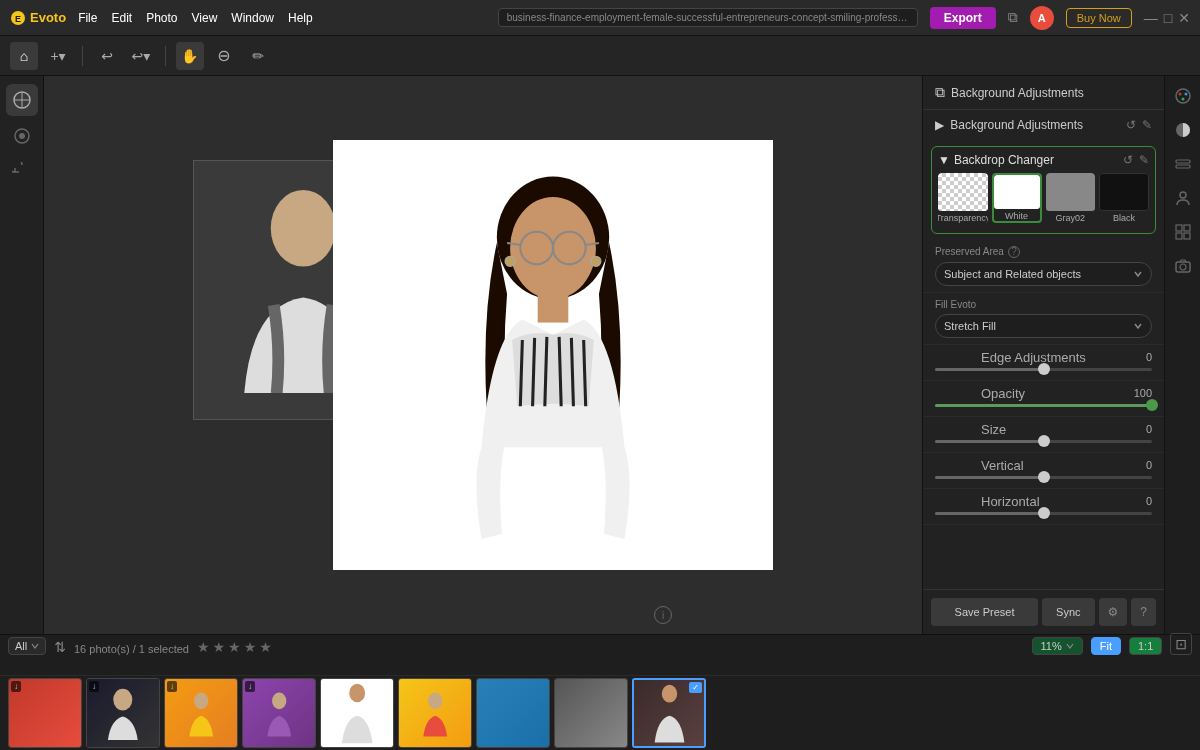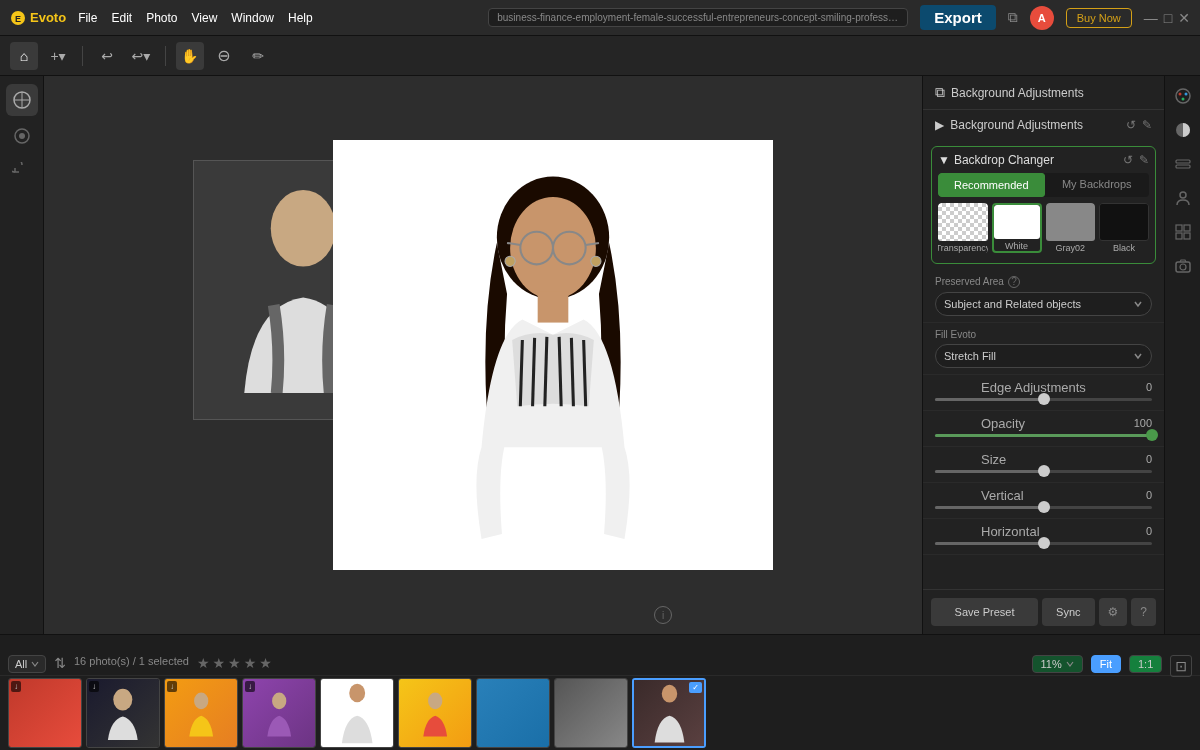--- a/index.html
+++ b/index.html
@@ -6,21 +6,21 @@
     body { background: #1a1a1a; color: #ccc; font-family: -apple-system, BlinkMacSystemFont, 'Segoe UI', sans-serif; font-size: 12px; width: 1200px; height: 750px; overflow: hidden; display: flex; flex-direction: column; }
 
     
     .topbar { background: #2a2a2a; height: 36px; display: flex; align-items: center; padding: 0 10px; gap: 12px; border-bottom: 1px solid #111; flex-shrink: 0; }
     .topbar-logo { color: #f5c518; font-weight: bold; font-size: 13px; display: flex; align-items: center; gap: 4px; }
     .topbar-logo span { color: #f5c518; }
     .topbar-menu { display: flex; gap: 14px; color: #ffffff; font-size: 12px; }
     .topbar-menu span { cursor: pointer; }
     .topbar-spacer { flex: 1; }
     .topbar-path { background: #1e1e1e; border: 1px solid #444; border-radius: 4px; padding: 3px 8px; color: #888; font-size: 10px; max-width: 420px; overflow: hidden; white-space: nowrap; text-overflow: ellipsis; }
-    .topbar-export { background: #0c4a6e; color: white; border: none; border-radius: 4px; padding: 4px 14px; font-size: 15px; font-weight: bold; cursor: pointer; }
+    .topbar-export { background: #a21caf; color: white; border: none; border-radius: 4px; padding: 4px 14px; font-size: 12px; font-weight: bold; cursor: pointer; }
     .topbar-avatar { width: 24px; height: 24px; border-radius: 50%; background: #e74c3c; display: flex; align-items: center; justify-content: center; color: white; font-size: 11px; font-weight: bold; }
     .topbar-buynow { background: transparent; border: 1px solid #d4a017; color: #d4a017; border-radius: 4px; padding: 3px 10px; font-size: 11px; cursor: pointer; }
     .topbar-winbtns { display: flex; gap: 6px; color: #888; font-size: 14px; }
 
     
     .toolbar { background: #252525; height: 40px; display: flex; align-items: center; padding: 0 10px; gap: 6px; border-bottom: 1px solid #111; flex-shrink: 0; }
     .toolbar-btn { width: 28px; height: 28px; display: flex; align-items: center; justify-content: center; border-radius: 4px; cursor: pointer; color: #aaa; font-size: 14px; background: transparent; border: none; }
     .toolbar-btn.active { background: #3a3a3a; color: #fff; }
     .toolbar-sep { width: 1px; height: 20px; background: #444; margin: 0 4px; }
 
@@ -86,21 +86,21 @@
     .slider-row { display: flex; align-items: center; justify-content: space-between; margin-bottom: 3px; }
     .slider-label { font-size: 13px; color: #aaa; margin-left: 46px; }
     .slider-value { font-size: 11px; color: #aaa; }
     .slider-track { width: 100%; height: 3px; background: #444; border-radius: 2px; position: relative; margin: 2px 0 4px; }
     .slider-fill { height: 100%; background: #666; border-radius: 2px; }
     .slider-thumb { width: 12px; height: 12px; border-radius: 50%; background: #ccc; position: absolute; top: -4.5px; transform: translateX(-50%); cursor: pointer; }
     .slider-thumb-green { background: #4a9a4a; }
 
     
     .filmstrip { background: #1e1e1e; height: 116px; border-top: 1px solid #111; display: flex; flex-direction: column; flex-shrink: 0; }
-    .filmstrip-toolbar { display: flex; align-items: flex-start; padding: 20px 8px; gap: 8px; border-bottom: 1px solid #2a2a2a; height: 34px; }
+    .filmstrip-toolbar { display: flex; align-items: flex-end; padding: 20px 8px; gap: 8px; border-bottom: 1px solid #2a2a2a; height: 34px; }
     .filter-select { background: #2a2a2a; border: 1px solid #444; border-radius: 4px; padding: 2px 6px; color: #ccc; font-size: 11px; display: flex; align-items: center; gap: 4px; cursor: pointer; }
     .star-rating { display: flex; gap: 3px; color: #666; font-size: 14px; }
     .filmstrip-spacer { flex: 1; }
     .zoom-select { background: #14532d; border: 1px solid #444; border-radius: 4px; padding: 2px 8px; color: #ccc; font-size: 11px; display: flex; align-items: center; gap: 4px; }
     .zoom-btn { background: #15803d; border: 1px solid #444; border-radius: 4px; padding: 2px 8px; color: #ccc; font-size: 11px; cursor: pointer; }
     .zoom-btn.active { background: #4a9eff; border-color: #4a9eff; color: white; }
     .filmstrip-photos { display: flex; gap: 4px; padding: 4px 8px; overflow-x: hidden; flex: 1; align-items: center; }
     .photo-thumb { width: 74px; height: 70px; flex-shrink: 0; border-radius: 3px; overflow: hidden; position: relative; cursor: pointer; border: 1px solid #444; }
     .photo-thumb.selected { border: 2px solid #4a9eff; }
     .photo-badge { position: absolute; top: 2px; left: 2px; background: rgba(0,0,0,0.6); border-radius: 2px; padding: 1px 3px; font-size: 8px; color: #ccc; }
@@ -266,24 +266,20 @@
         <div class="backdrop-changer-title">
           <span>▼</span>
           <span>Backdrop Changer</span>
         </div>
         <div style="display:flex;gap:6px;color:#777;">
           <span>↺</span>
           <span>✎</span>
         </div>
       </div>
 
-      <div class="tabs">
-        <div class="tab tab-recommended active">Recommended</div>
-        <div class="tab">My Backdrops</div>
-      </div>
 
       <div class="backdrop-grid">
         <div class="backdrop-item">
           <div class="checker" style="width:100%;height:42px;border-radius:3px;"></div>
           <span class="backdrop-label">Transparency</span>
         </div>
         <div class="backdrop-item selected">
           <div class="white-bg" style="width:100%;height:42px;border-radius:3px;"></div>
           <span class="backdrop-label">White</span>
         </div>

